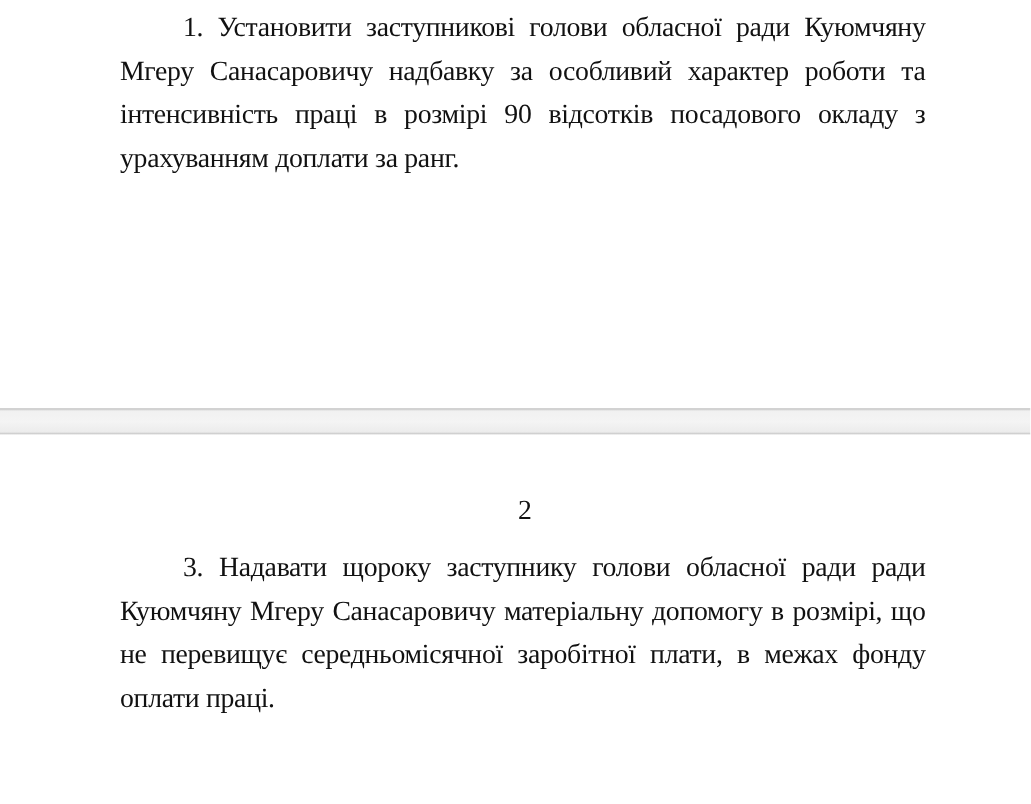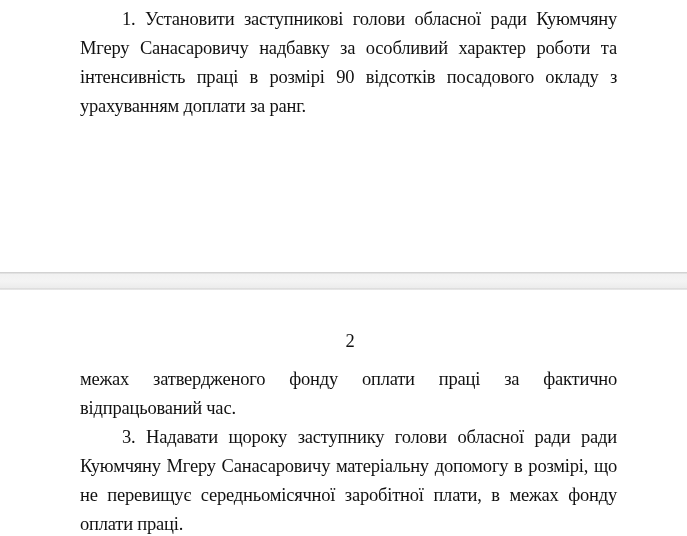--- a/index.html
+++ b/index.html
@@ -69,16 +69,15 @@
   <div class="text-block" style="top:5px;">
     <p class="para indent">1. Установити заступникові голови обласної ради Куюмчяну Мгеру Санасаровичу надбавку за особливий характер роботи та інтенсивність праці в розмірі 90 відсотків посадового окладу з урахуванням доплати за ранг.</p>
   </div>
 </div>
 
 <div class="page-gap"></div>
 
 <div class="page page-bottom">
   <div class="page-number">2</div>
   <div class="text-block" style="top:75px;">
-    <p class="para">межах затвердженого фонду оплати праці за фактично відпрацьований час.</p>
     <p class="para indent">3. Надавати щороку заступнику  голови обласної ради ради Куюмчяну Мгеру Санасаровичу матеріальну допомогу в розмірі, що не перевищує середньомісячної заробітної плати, в межах фонду оплати праці.</p>
   </div>
 </div>
 
 </body></html>

